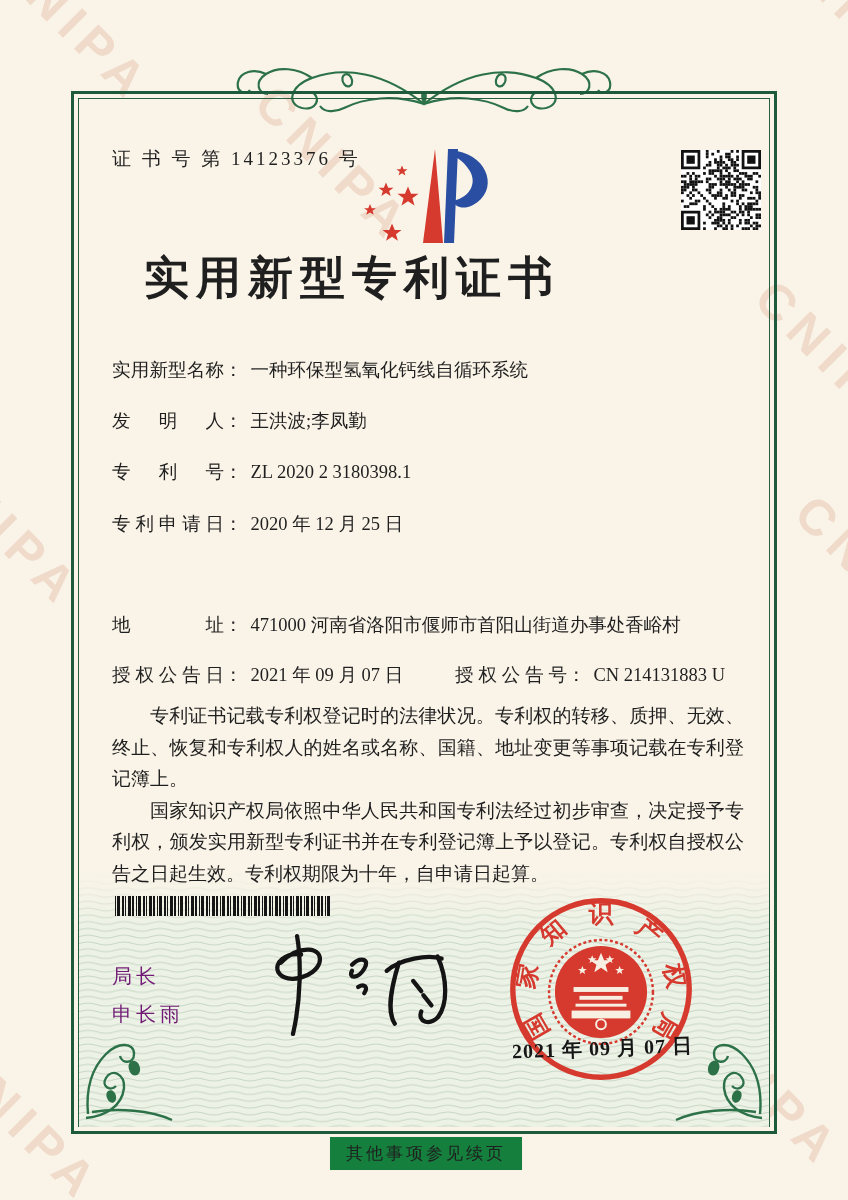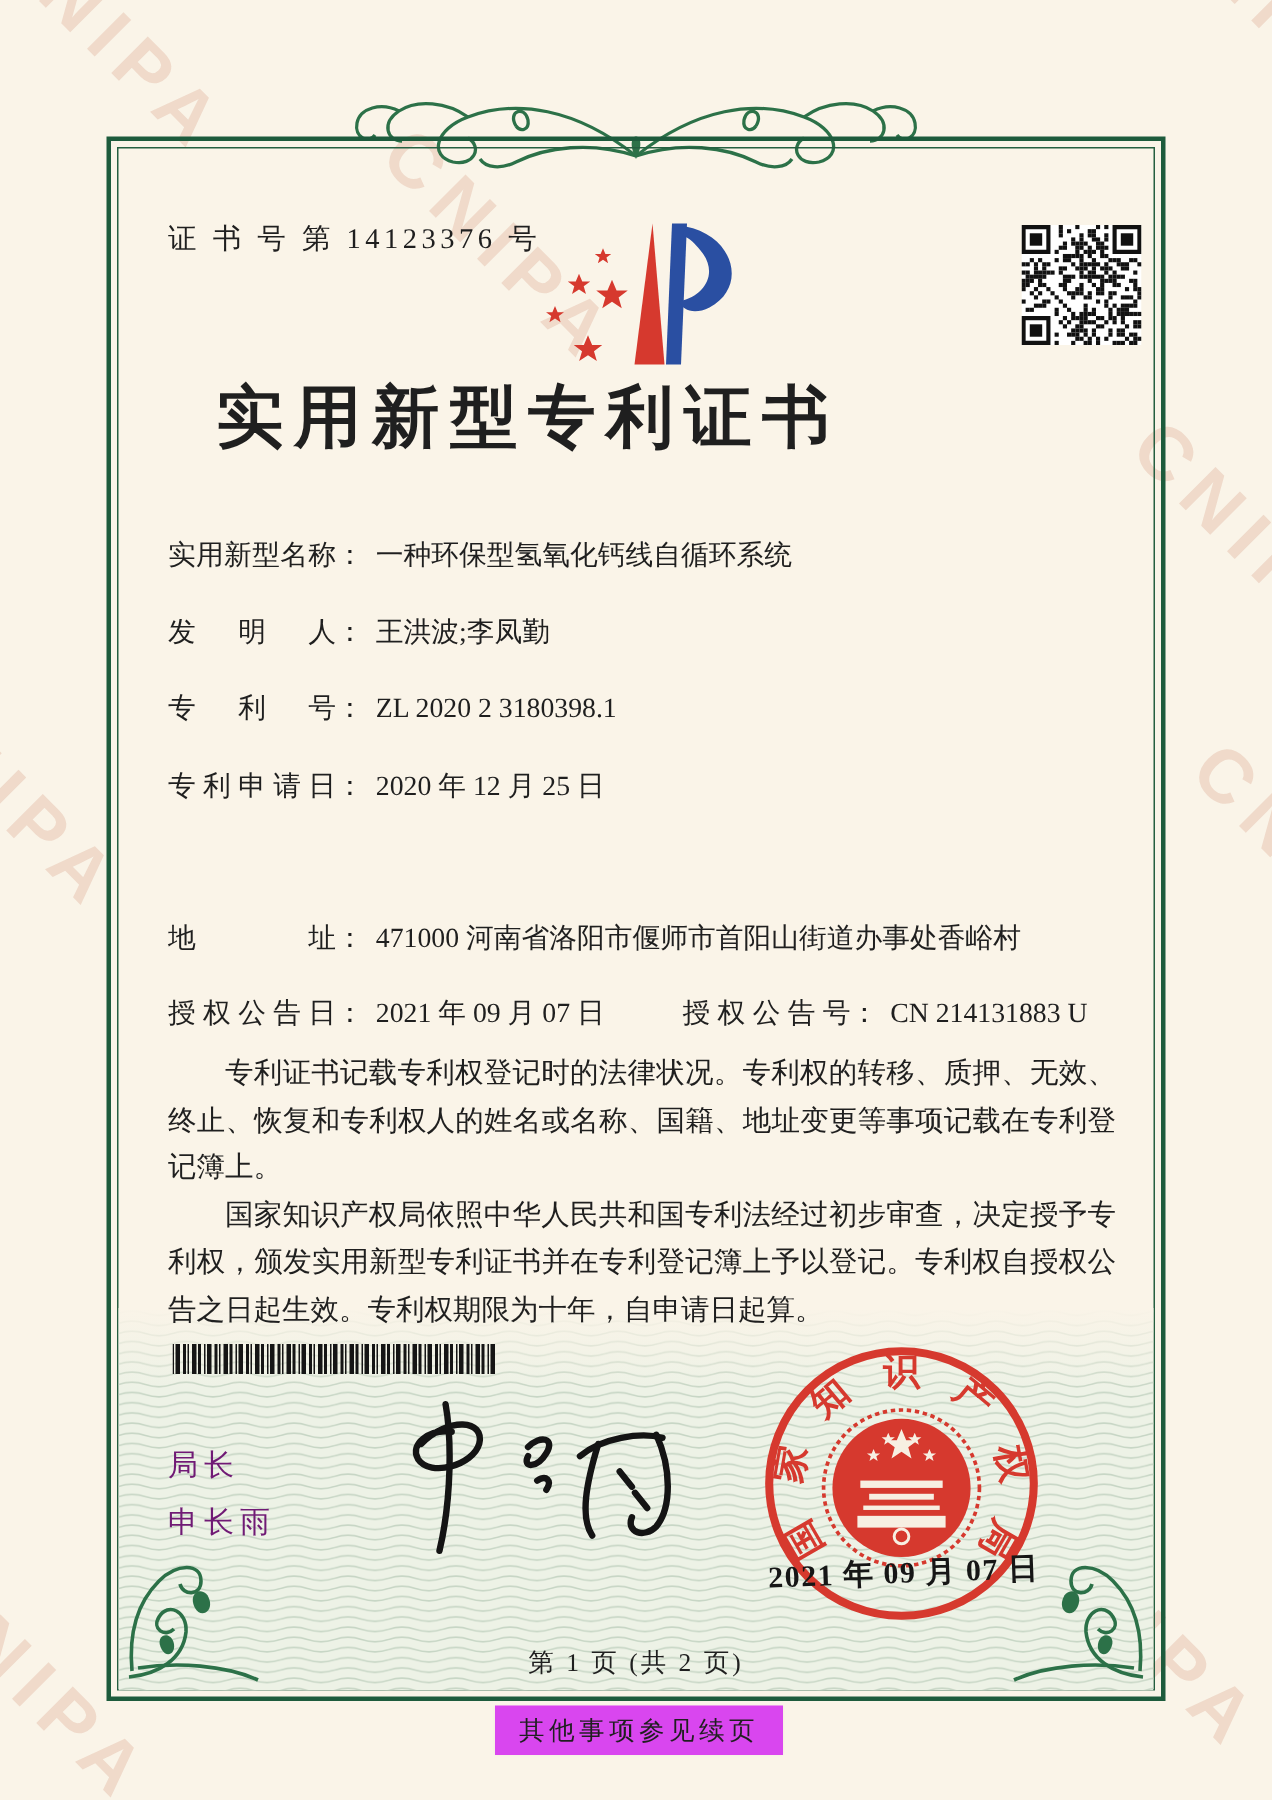--- a/index.html
+++ b/index.html
@@ -25,21 +25,21 @@
   .bodytext p{margin:0;text-indent:2em;}
   .waveband{position:absolute;left:79px;top:872px;width:690px;height:255px;}
   .barcode{position:absolute;left:115px;top:896px;width:220px;height:20px;}
   .officer{position:absolute;left:112px;font-size:20px;font-weight:500;
       font-family:"Liberation Sans", sans-serif;letter-spacing:4px;color:#701a75;}
   .sig{position:absolute;left:235px;top:928px;width:230px;height:112px;}
   .seal{position:absolute;left:503px;top:891px;width:196px;height:196px;}
   .sealdate{position:absolute;left:512px;top:1035px;width:190px;font-size:20px;font-weight:600;
       letter-spacing:1px;color:#161616;transform:rotate(-2deg);}
   .pageinfo{position:absolute;left:0;top:1097px;width:848px;text-align:center;font-size:17px;letter-spacing:2px;}
-  .note{position:absolute;left:330px;top:1137px;background:#d946ef;padding:5px 16px;
+  .note{position:absolute;left:330px;top:1137px;background:#15803d;padding:5px 16px;
       font-size:17px;letter-spacing:3px;box-shadow:0 0 2px rgba(0,0,0,0.05);}
   .ornament-top{position:absolute;left:194px;top:54px;width:460px;height:62px;}
   .corner{position:absolute;width:120px;height:110px;}
   svg{display:block;}
 </style>
 </head>
 <body>
 
 <div id="page">
 
@@ -552,17 +552,16 @@
         <rect x="78" y="107" width="44" height="4"></rect>
         <rect x="74" y="115" width="52" height="3"></rect>
         <rect x="70" y="122" width="60" height="8"></rect>
       </g>
       <circle cx="100" cy="136" r="5" fill="none" stroke="#f7efe2" stroke-width="2"></circle>
     </g>
   </svg>
 
   <div class="sealdate">2021 年 09 月 07 日</div>
 
-  <div class="pageinfo">第 1 页 (共 2 页)</div>
 
   <div class="note">其他事项参见续页</div>
 
 </div>
 
 </body></html>

